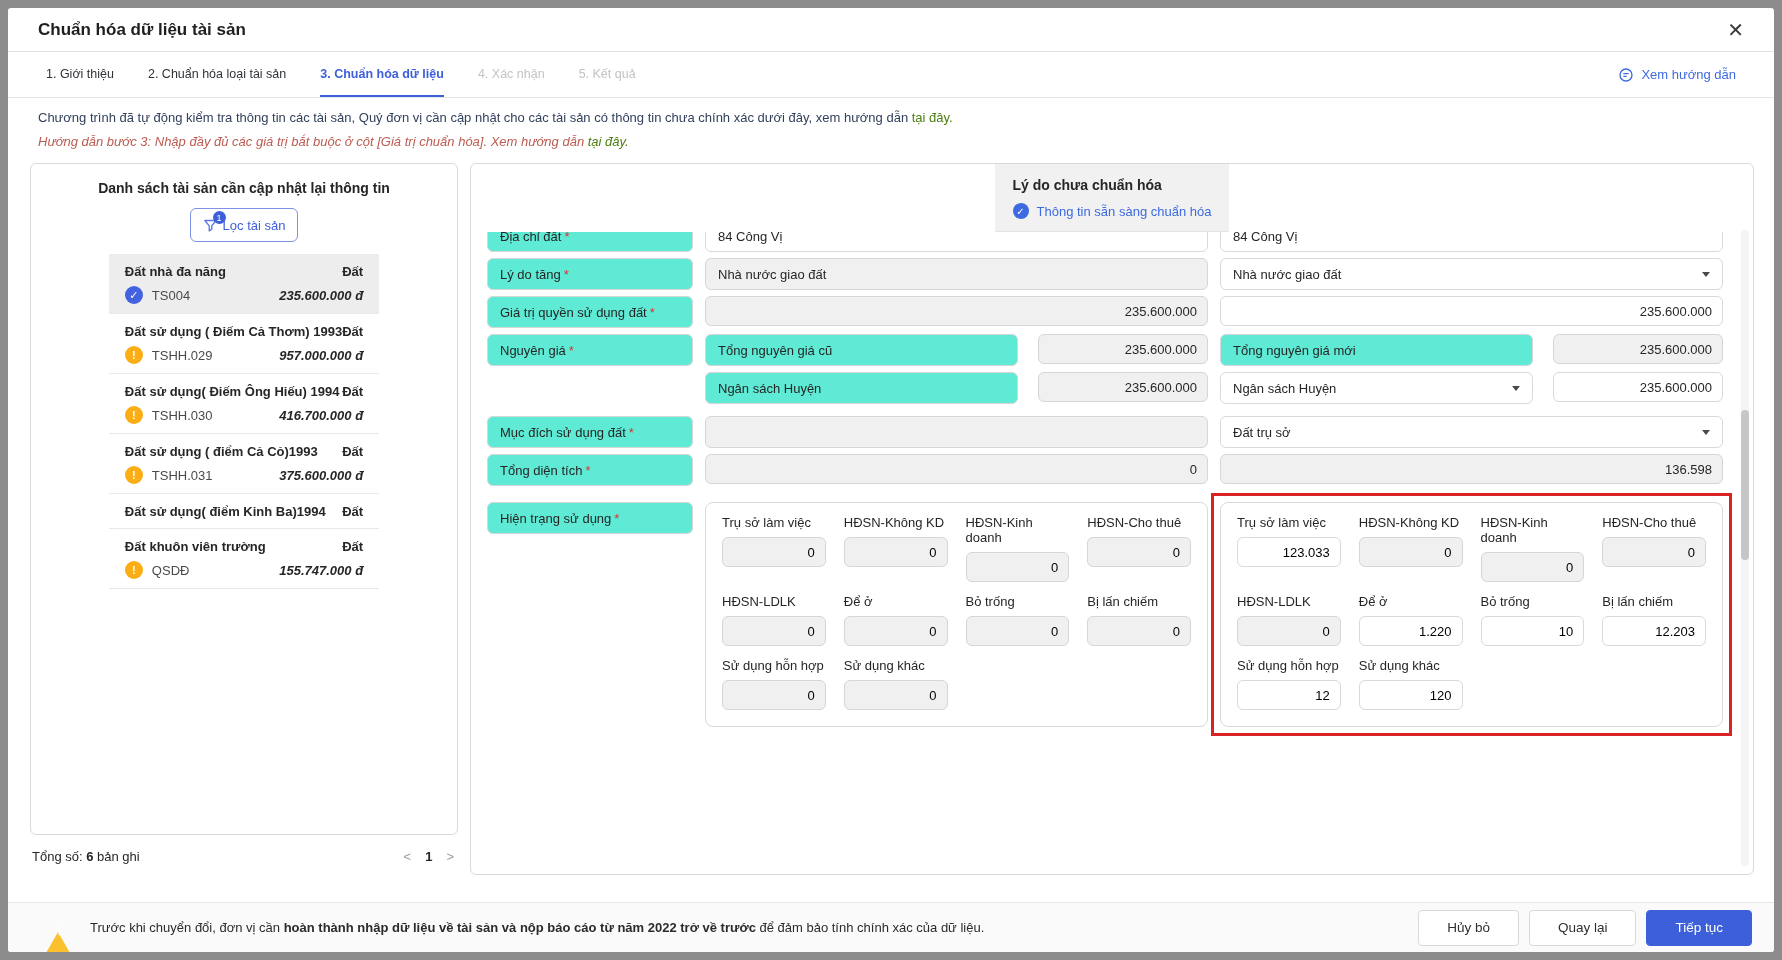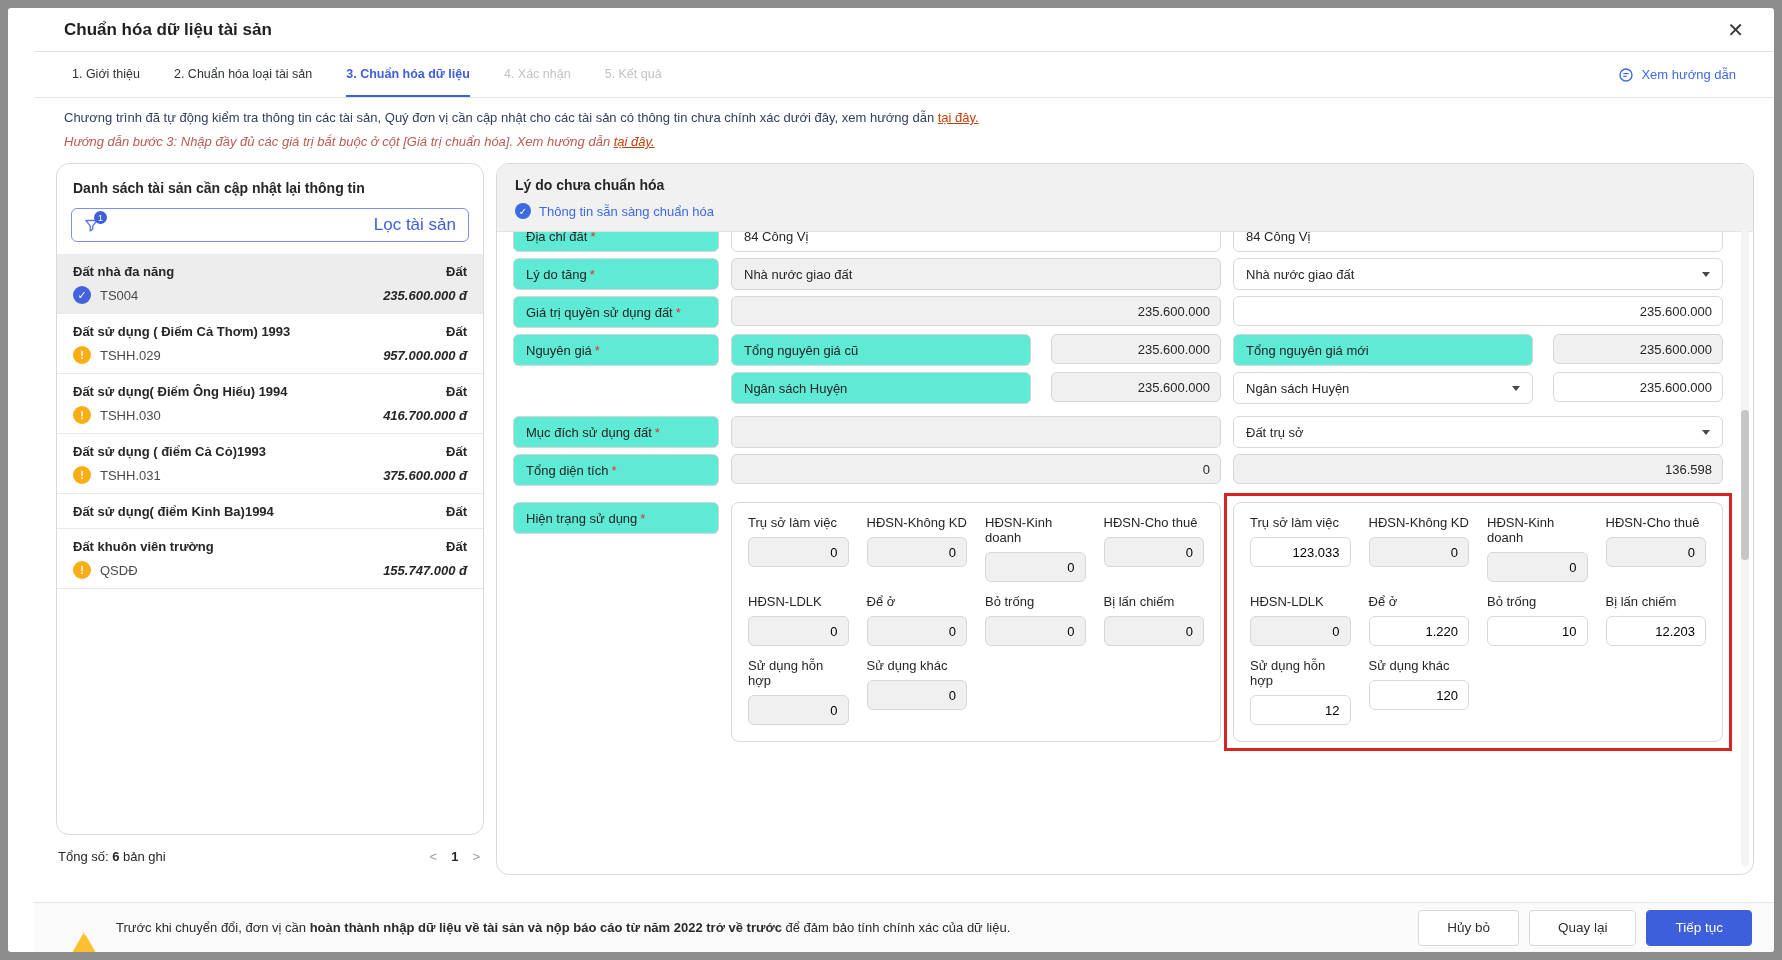--- a/index.html
+++ b/index.html
@@ -4,21 +4,21 @@
 <style>
   * { box-sizing: border-box; margin: 0; padding: 0; }
   html,body { width:1782px; height:960px; }
   body {
     background:#8c8c8c;
     font-family:"Liberation Sans", sans-serif;
     font-size:13px; color:#262626;
   }
   .modal {
     position:absolute; inset:8px; background:#fff; border-radius:3px;
-    display:flex; flex-direction:column; overflow:hidden;padding-left:26px;
+    display:flex; flex-direction:column; overflow:hidden;
   }
   
   .titlebar {
     height:44px; flex:0 0 44px; display:flex; align-items:center;
     justify-content:space-between; padding:0 30px; border-bottom:1px solid #e3e3e3;
   }
   .titlebar h1 { font-size:17px; font-weight:700; color:#1f1f1f; }
   .close { font-size:20px; color:#3a3a3a; cursor:pointer; line-height:1; }
   
   .stepsrow {
@@ -28,42 +28,42 @@
   .step { display:flex; align-items:center; margin-right:34px; color:#2f3338;
           font-size:12.5px; border-bottom:2px solid transparent; cursor:pointer; }
   .step.active { color:#3d5fd9; font-weight:700; border-bottom-color:#3d5fd9; }
   .step.future { color:#c3c3c3; }
   .helplink { margin-left:auto; display:flex; align-items:center; gap:7px;
               color:#3d6ae0; font-size:13px; cursor:pointer; }
   
   .instructions { padding:12px 30px 10px; flex:0 0 auto; }
   .instr1 { color:#33415c; margin-bottom:9px; }
   .instr2 { color:#bc5a50; font-style:italic; }
-  .lnk { color:#c2410c; cursor:pointer;text-decoration:underline; }
+  .lnk { color:#4d7c0f; cursor:pointer; }
   
   .main { flex:1; min-height:0; display:flex; gap:12px; padding:4px 20px 0 22px; }
   .leftcol { width:428px; flex:0 0 428px; display:flex; flex-direction:column; }
   .card {
-    border:1px solid #d9d9d9; border-radius:13px; background:#fff; overflow:hidden;
+    border:1px solid #d9d9d9; border-radius:6px; background:#fff; overflow:hidden;align-items:center;
   }
   .assetcard { height:672px; display:flex; flex-direction:column; }
   .assetcard h2 { font-size:14px; font-weight:700; padding:16px 16px 12px; }
   .filterbox {
     margin:0 14px 12px; height:34px; border:1px solid #7d92e6; border-radius:6px;
     display:flex; align-items:center; justify-content:space-between;
     padding:0 12px; cursor:pointer;
   }
   .funnelwrap { position:relative; width:20px; height:20px; }
   .funnelwrap svg { position:absolute; left:0; top:3px; }
   .badge {
     position:absolute; top:-4px; right:-3px; min-width:13px; height:13px;
     background:#3d5fd9; color:#fff; border-radius:7px; font-size:9px;
     display:flex; align-items:center; justify-content:center; padding:0 3px;
   }
-  .filterlabel { color:#3d5fd9; font-size:17px; }
+  .filterlabel { color:#3d5fd9; font-size:13px; }
   .assetlist { flex:1; overflow:hidden; }
   .asset-item { padding:10px 16px 9px; border-bottom:1px solid #e9e9e9; cursor:pointer; }
   .asset-item.selected { background:#ededed; }
   .aline { display:flex; justify-content:space-between; align-items:center; }
   .aline + .aline { margin-top:7px; }
   .aname, .atype { font-weight:700; font-size:13px; }
   .acode { color:#4a4a4a; }
   .acodewrap { display:flex; align-items:center; gap:9px; }
   .aamount { font-weight:700;font-style:italic; }
   .sico {

